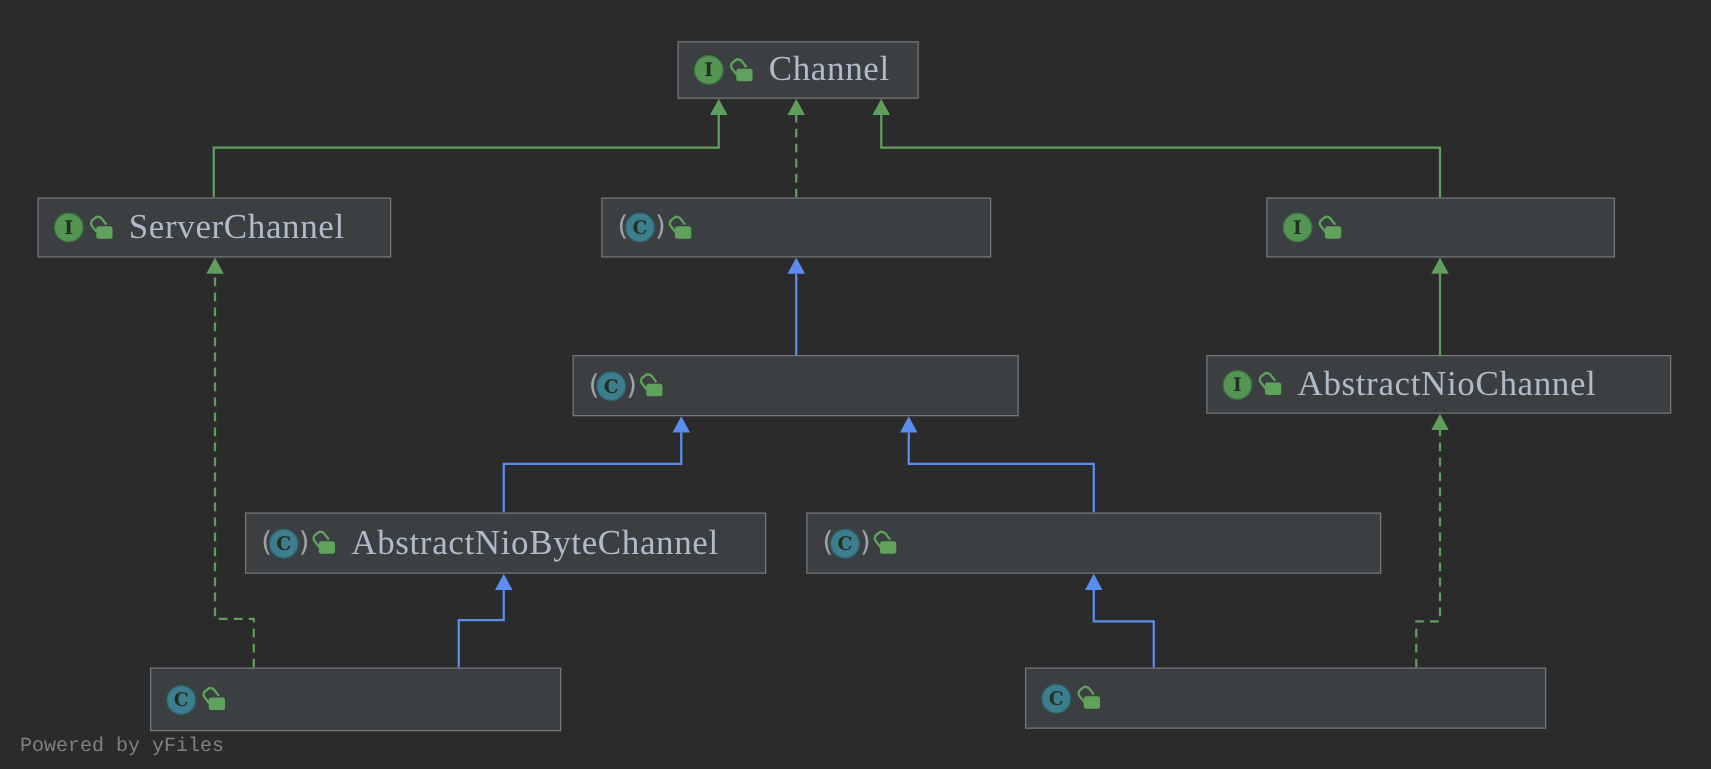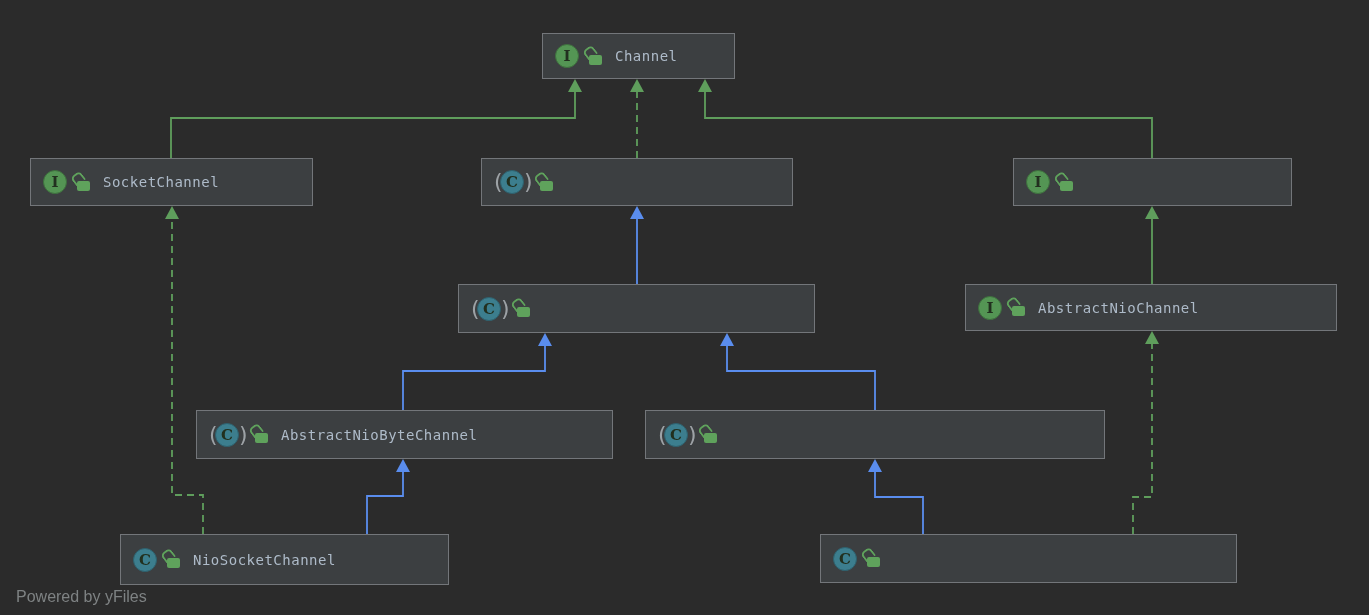--- a/index.html
+++ b/index.html
@@ -29,24 +29,25 @@
     box-sizing: border-box;
     background: var(--node-fill, #3C3F41);
     border: 1.5px solid var(--node-border, #73767A);
     display: flex;
     align-items: center;
     padding-left: 12px;
     cursor: default;
   }
   .node .label {
     margin-left: 12px;
-    font-size: 14px;
+    font-size: 28px;
     color: var(--label, #AEBBC9);
     white-space: nowrap;
     letter-spacing: 0.5px;
+    font-family: Liberation Serif, serif;
   }
   .badge {
     display: inline-flex;
     align-items: center;
     justify-content: center;
     width: 22px;
     height: 22px;
     border-radius: 50%;
     font-family: "DejaVu Serif", serif;
     font-size: 15px;
@@ -101,21 +102,21 @@
     bottom: 2px;
     width: 13px;
     height: 10px;
     background: var(--lock, #5FA25C);
     border-radius: 2px;
   }
   .credit {
     position: absolute;
     left: 16px;
     bottom: 9px;
-    font-family: Liberation Sans, sans-serif;
+    font-family: Liberation Mono, monospace;
     font-size: 16px;
     color: var(--credit, #7E8283);
     white-space: pre;
   }
   .credit .yfiles-link {
     color: var(--credit, #7E8283);
   }
 </style>
 </head>
 <body>
@@ -153,21 +154,21 @@
           <span class="body"></span>
         </span>
         <span class="label">Channel</span>
       </div>
       <div class="node" style="left: 30px; top: 158px; width: 283px; height: 48px;">
         <span class="badge iface">I</span>
         <span class="lock">
           <span class="shackle"></span>
           <span class="body"></span>
         </span>
-        <span class="label">SocketChannel</span>
+        <span class="label">ServerChannel</span>
       </div>
       <div class="node" style="left: 481px; top: 158px; width: 312px; height: 48px;">
         <span class="abs-wrap">
           <span class="paren">(</span>
           <span class="badge cls">C</span>
           <span class="paren">)</span>
         </span>
         <span class="lock">
           <span class="shackle"></span>
           <span class="body"></span>
@@ -221,21 +222,20 @@
           <span class="shackle"></span>
           <span class="body"></span>
         </span>
       </div>
       <div class="node" style="left: 120px; top: 534px; width: 329px; height: 51px;">
         <span class="badge cls">C</span>
         <span class="lock">
           <span class="shackle"></span>
           <span class="body"></span>
         </span>
-        <span class="label">NioSocketChannel</span>
       </div>
       <div class="node" style="left: 820px; top: 534px; width: 417px; height: 49px;">
         <span class="badge cls">C</span>
         <span class="lock">
           <span class="shackle"></span>
           <span class="body"></span>
         </span>
       </div>
     </div>
   <div class="credit"><span>Powered by </span><span class="yfiles-link">yFiles</span></div>

